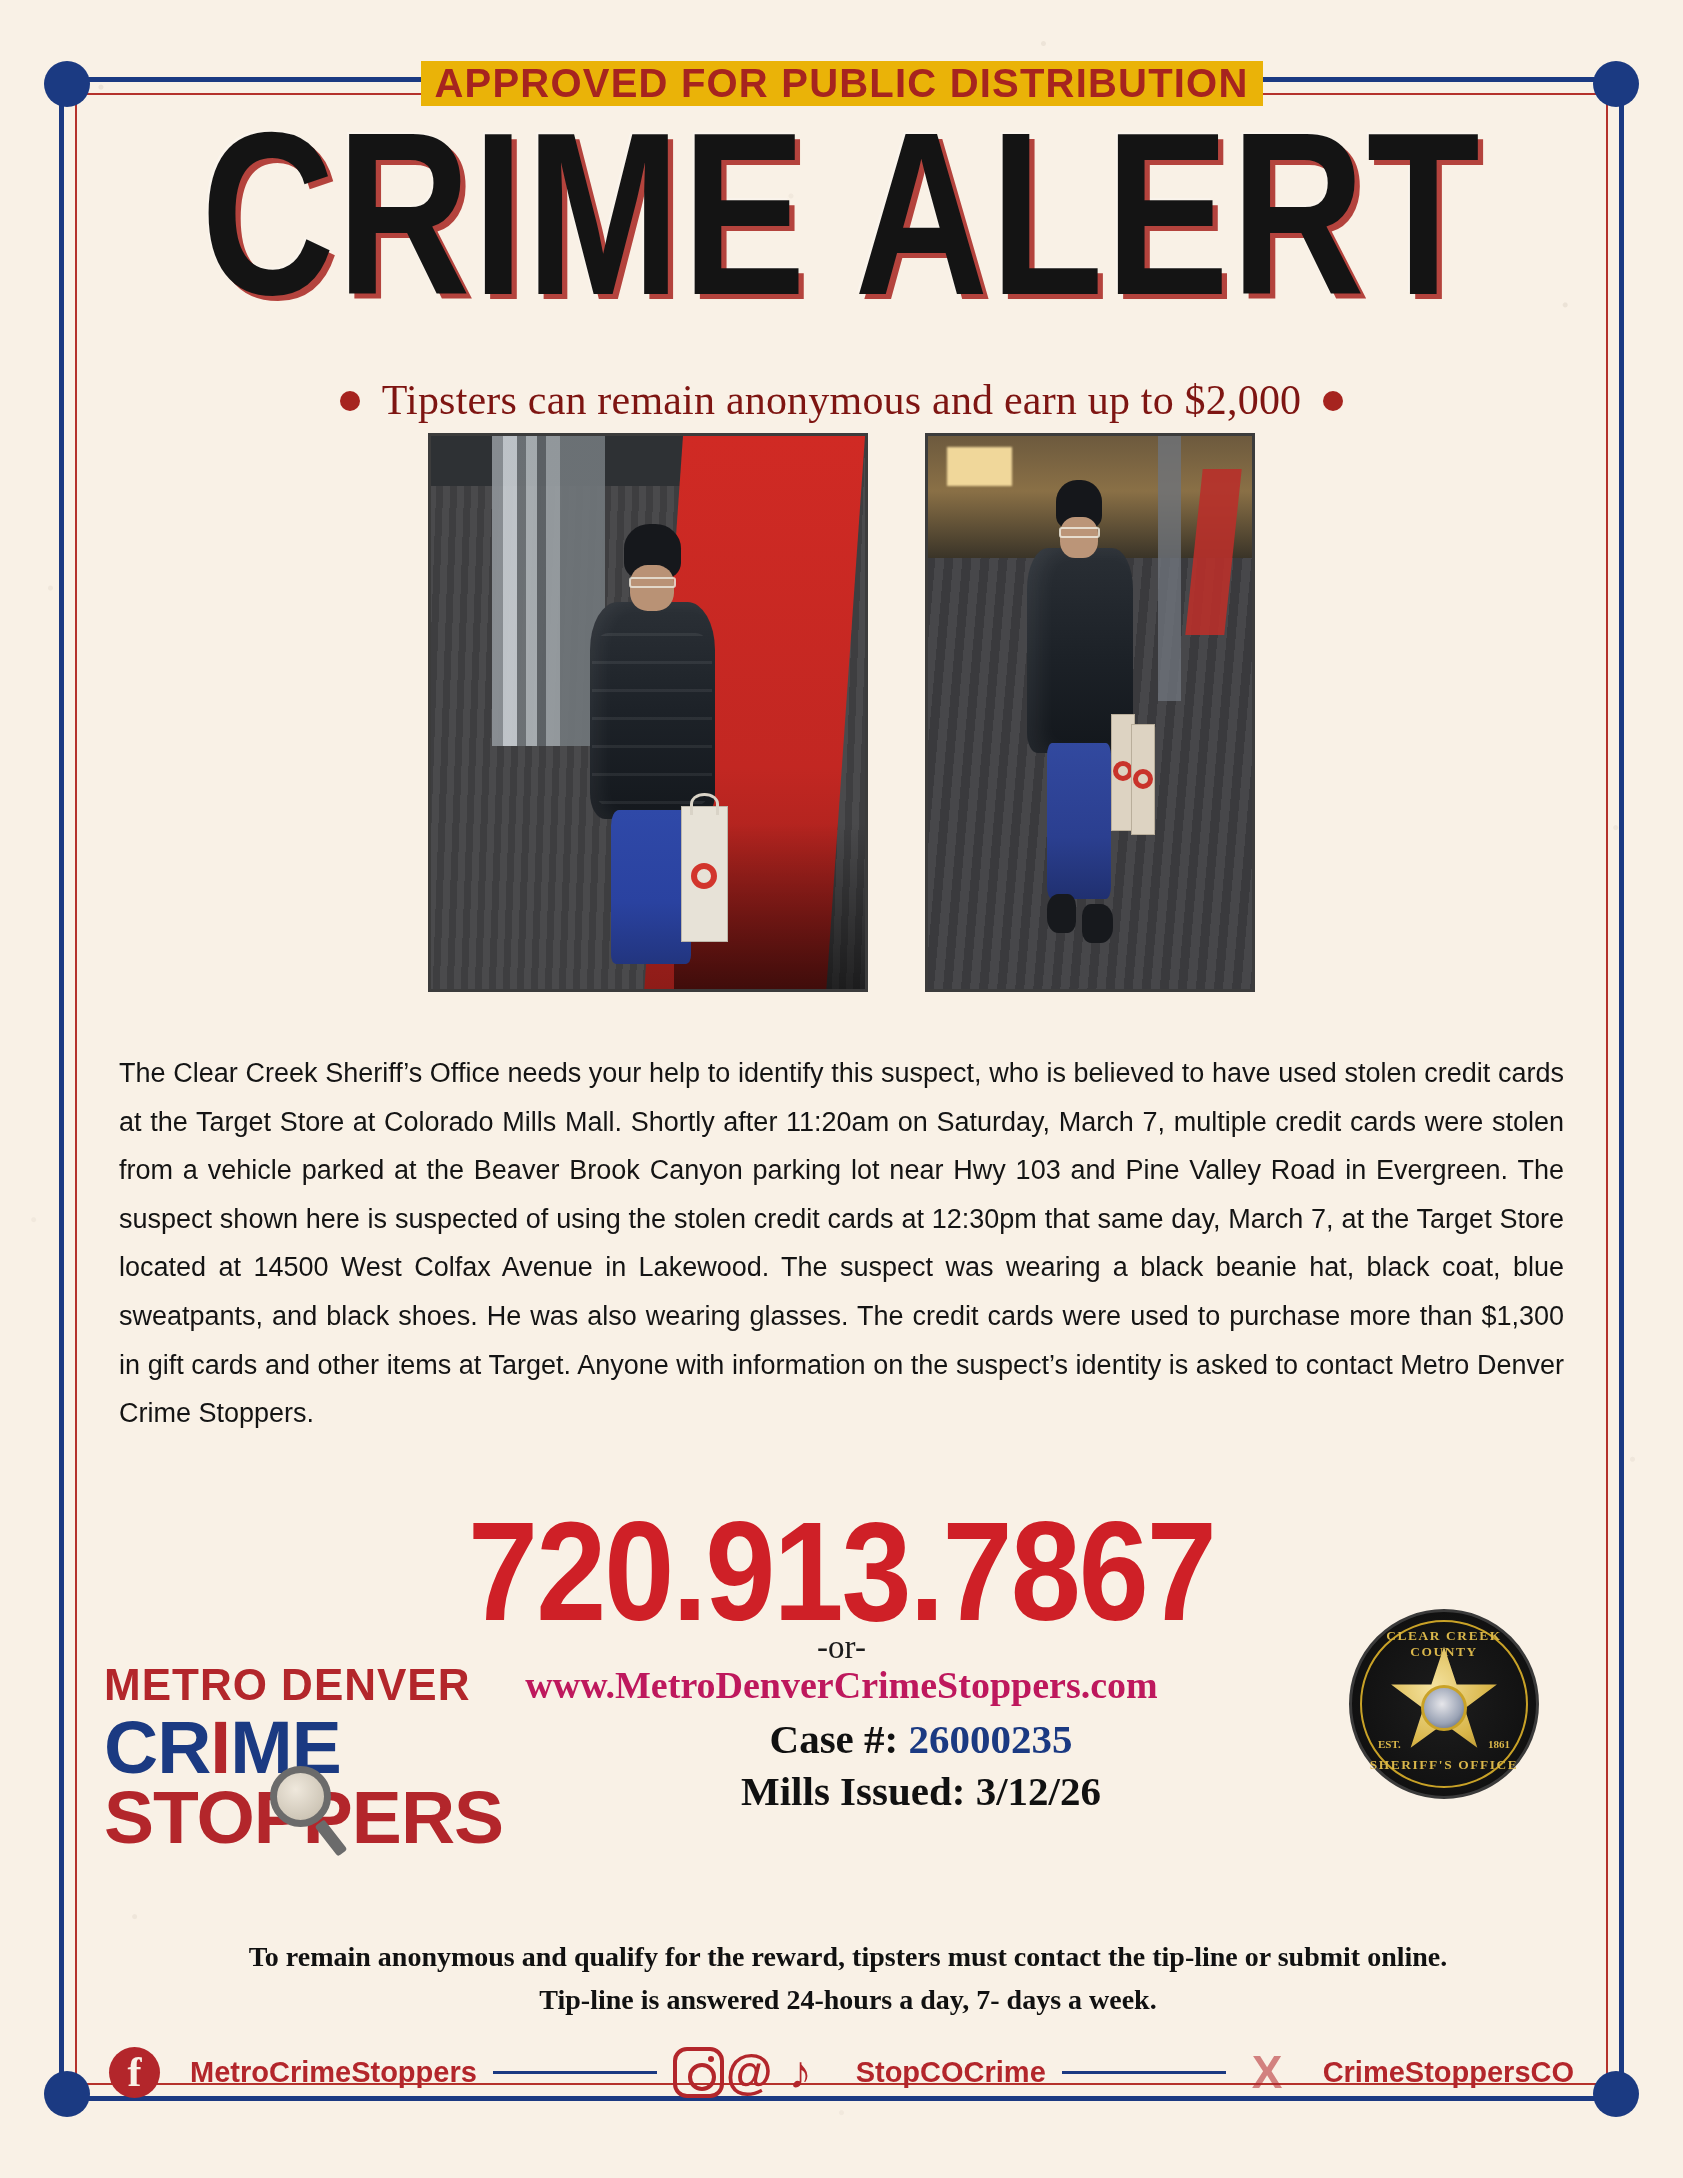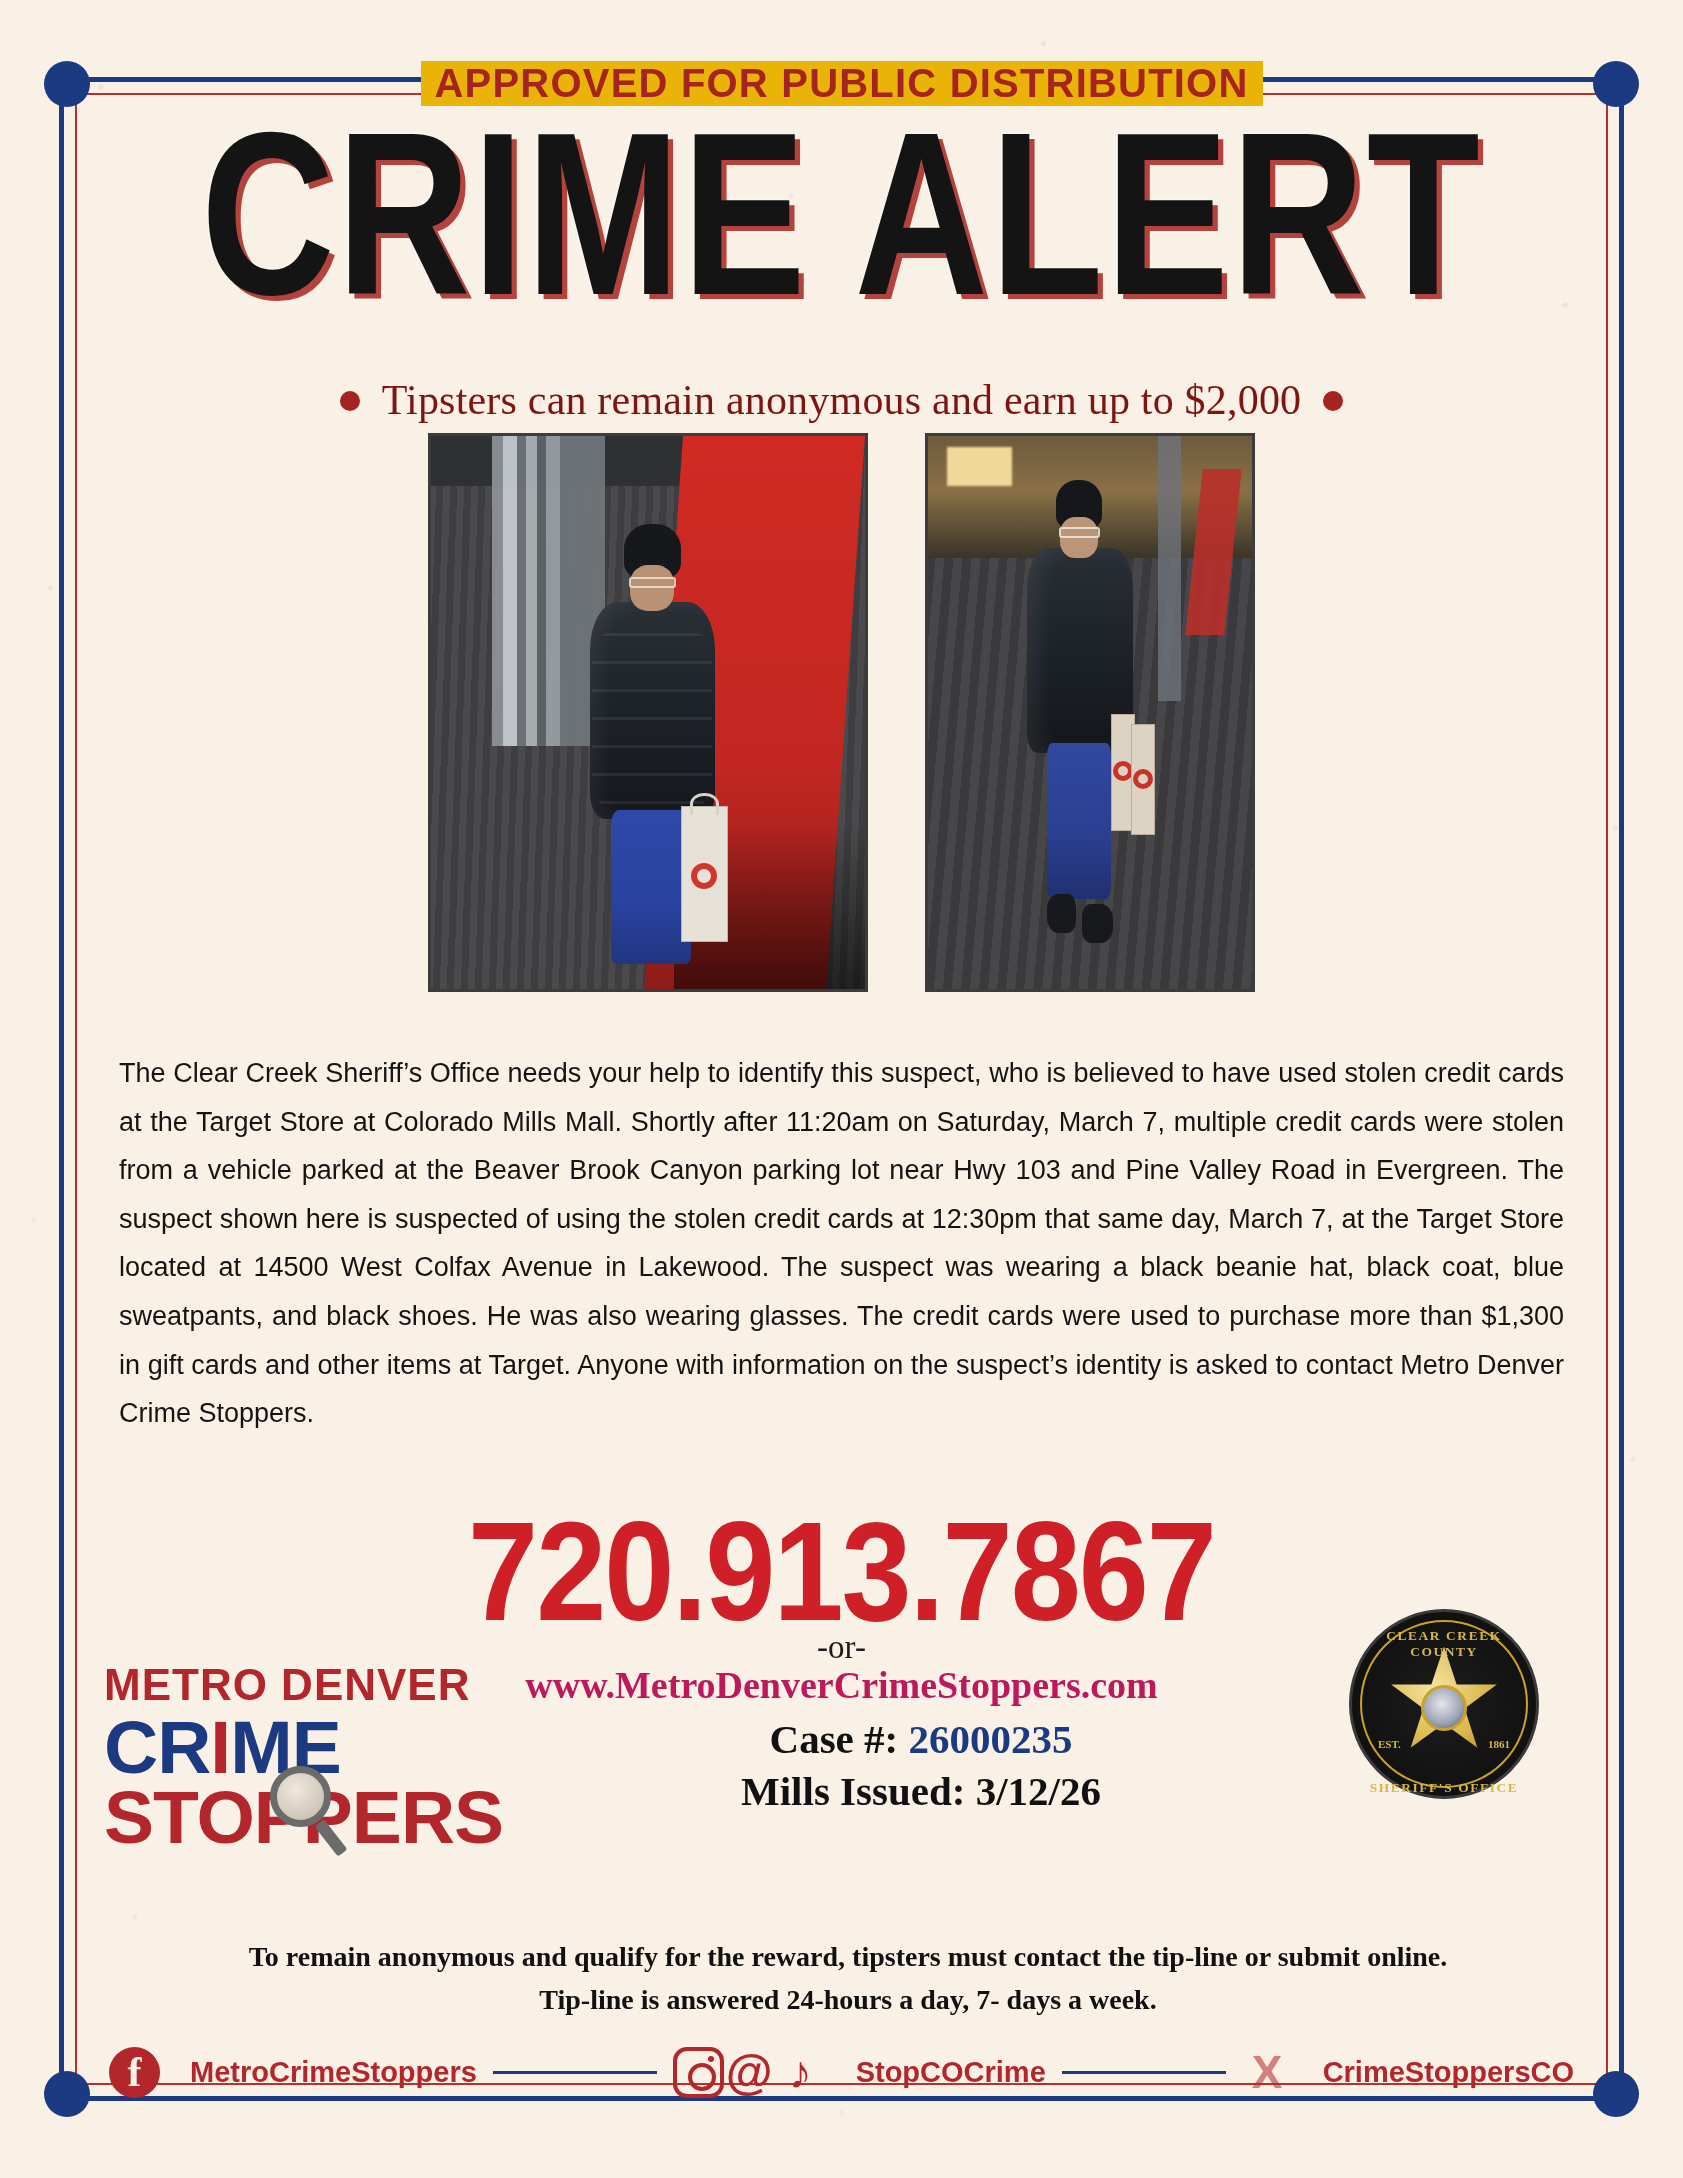--- a/index.html
+++ b/index.html
@@ -399,21 +399,21 @@
   }
   .badge-top-text, .badge-bottom-text {
     position: absolute; left: 0; right: 0; text-align: center;
     color: #d9b64a;
     font-family: "Liberation Serif", serif;
     font-weight: bold;
     font-size: 13.4px;
     letter-spacing: 1.6px;
   }
   .badge-top-text { top: 16px; }
-  .badge-bottom-text { bottom: 0; }
+  .badge-bottom-text { bottom: 23px; }
   .badge-star {
     position: relative;
     width: 115px; height: 115px;
     background: radial-gradient(circle at 40% 35%, #f5e3a0 0%, #d9b64a 55%, #9c7b1e 100%);
     clip-path: polygon(50% 0%, 61% 33%, 96% 33%, 68% 54%, 79% 88%, 50% 67%, 21% 88%, 32% 54%, 4% 33%, 39% 33%);
   }
   .badge-center {
     position: absolute; left: 50%; top: 52%;
     width: 46px; height: 46px; margin-left: -23px; margin-top: -23px;
     border-radius: 50%;

